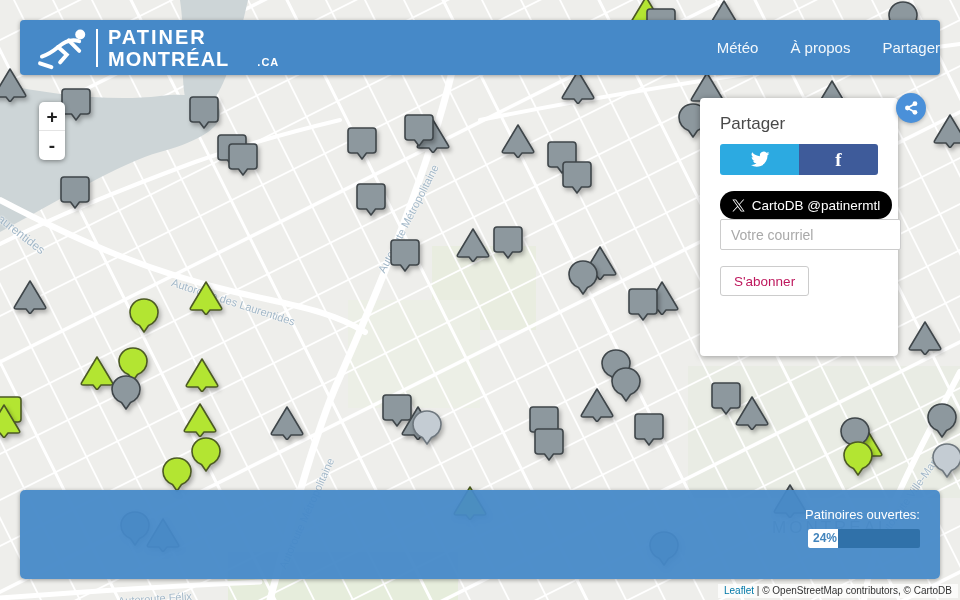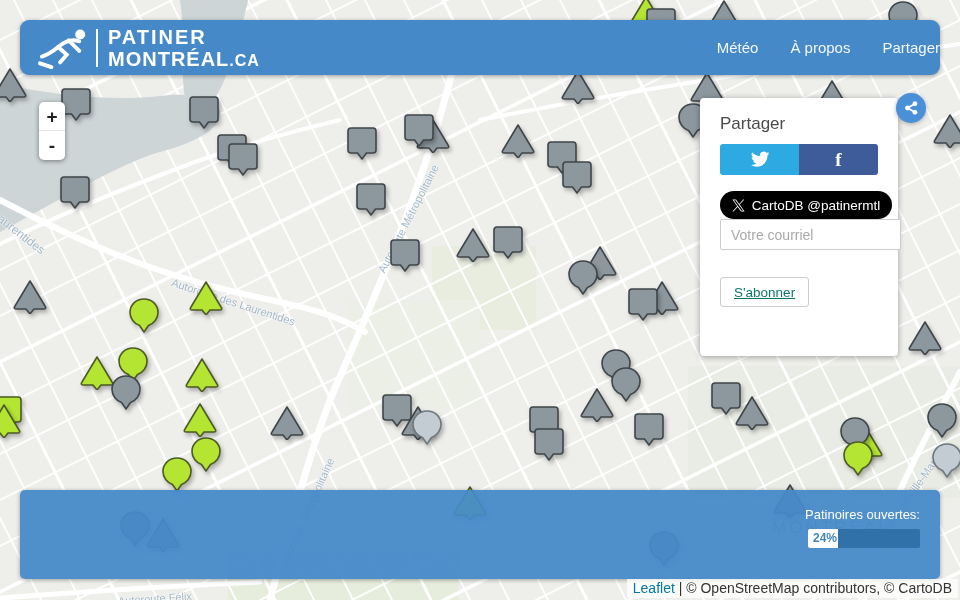--- a/index.html
+++ b/index.html
@@ -9,28 +9,28 @@
   
   .map-base { position:absolute; left:0; top:0; z-index:1; }
   .map-labels { position:absolute; left:0; top:0; width:960px; height:600px; z-index:2; pointer-events:none; }
   .map-labels span { position:absolute; color:#a3b8c8; white-space:nowrap; text-shadow:0 0 2px #fff,0 0 2px #fff; }
 
   .markers { position:absolute; left:0; top:0; width:960px; height:600px; z-index:3; }
   .marker { position:absolute; filter:drop-shadow(2px 3px 2px rgba(0,0,0,.28)); cursor:pointer; }
 
   
   .header { position:absolute; left:20px; top:20px; width:920px; height:55px; background:#4689c8;
-            border-radius:9px; z-index:10; display:flex; align-items:center;
+            border-radius:4px; z-index:10; display:flex; align-items:center;
             box-shadow:0 1px 4px rgba(0,0,0,.35); }
   .logo { display:flex; align-items:center; margin-left:16px; cursor:pointer; }
   .logo-divider { width:2px; height:38px; background:#fff; margin:0 10px 0 8px; }
   .logo-text { color:#fff; line-height:1; }
   .logo-line1 { font-size:20px; font-weight:bold; letter-spacing:2px; }
   .logo-line2 { font-size:20px; font-weight:bold; letter-spacing:1px; margin-top:2px; }
-  .logo-suffix { font-size:16px; font-weight:bold; letter-spacing:1px; }
+  .logo-suffix { font-size:11px; font-weight:bold; letter-spacing:1px;margin-left:28px; }
   .nav { margin-left:auto; display:flex; gap:32px; }
   .nav span { color:#f2f7fb; font-size:15px; cursor:pointer; }
 
   
   .zoomctl { position:absolute; left:39px; top:102px; width:26px; z-index:11;
              background:#fff; border-radius:5px; box-shadow:0 1px 5px rgba(0,0,0,.45); overflow:hidden; }
   .zoomctl div { width:26px; height:29px; text-align:center; font-size:19px; font-weight:bold;
                  color:#222; line-height:29px; cursor:pointer; }
   .zoomctl div:first-child { border-bottom:1px solid #e4e4e4; }
 
@@ -42,40 +42,40 @@
   .sbtn { flex:1; display:flex; align-items:center; justify-content:center; cursor:pointer; }
   .sbtn.tw { background:#2caae1; }
   .sbtn.fb { background:#3e5b9a; font-weight:bold; color:#fff; font-size:19px; font-family:"Liberation Serif",serif; }
   .followbtn { margin-top:16px; height:28px; width:172px; background:#000; color:#fff; border:none;
                border-radius:14px; font-size:13.5px; display:flex; align-items:center; justify-content:center;
                gap:7px; cursor:pointer; font-family:"Liberation Sans",sans-serif; }
   .panel h3 { font-size:17px; font-weight:normal; color:#4a4a4a; margin-top:30px; margin-bottom:9px; }
   .email { width:181px; height:31px; border:1px solid #ccc; border-radius:2px; padding:0 10px;
            font-size:14px; color:#555; font-family:"Liberation Sans",sans-serif; }
   .email::placeholder { color:#a9a9a9; }
-  .subscribe { margin-top:27px; height:30px; padding:0 13px; background:#fff; border:1px solid #ccc;
-               border-radius:3px; font-size:13.5px; color:#0f766e; cursor:pointer; font-family:"Liberation Sans",sans-serif;text-decoration:underline; }
+  .subscribe { margin-top:16px; height:30px; padding:0 13px; background:#fff; border:1px solid #ccc;
+               border-radius:3px; font-size:13.5px; color:#be185d; cursor:pointer; font-family:"Liberation Sans",sans-serif; }
 
   .sharefab { position:absolute; left:896px; top:93px; width:30px; height:30px; border-radius:50%;
               background:#4a90d9; z-index:13; border:none; cursor:pointer; display:flex; align-items:center;
               justify-content:center; box-shadow:0 1px 4px rgba(0,0,0,.3); }
 
   
   .fbar { position:absolute; left:20px; top:490px; width:920px; height:89px; background:rgba(70,137,200,.95);
           border-radius:5px; z-index:10; box-shadow:0 1px 4px rgba(0,0,0,.35); }
   .fbtn { position:absolute; background:none; border:none; cursor:pointer; padding:0; }
   .open-label { position:absolute; right:40px; top:507px; z-index:11; color:#fff; font-size:13px;margin-left:48px; }
   .progress { position:absolute; right:40px; top:529px; width:112px; height:19px; z-index:11;
               background:#3071a9; border-radius:2px; overflow:hidden; display:flex; }
   .progress .fill { width:30px; background:#fff; color:#4385bd; font-size:12px; font-weight:bold;
                     line-height:19px; padding-left:5px; }
 
   
   .attrib { position:absolute; right:2px; bottom:2px; z-index:11; background:rgba(255,255,255,.75);
-            padding:1px 6px 2px; font-size:14px; color:#333; }
+            padding:1px 6px 2px; font-size:10px; color:#333; }
   .attrib a { color:#0078a8; text-decoration:none; cursor:pointer; }
 </style>
 </head>
 <body>
 
 <div class="stage">
 
   <svg class="map-base" width="960" height="600">
     <rect x="0" y="0" width="960" height="600" fill="#eeeeeb"></rect>
 

